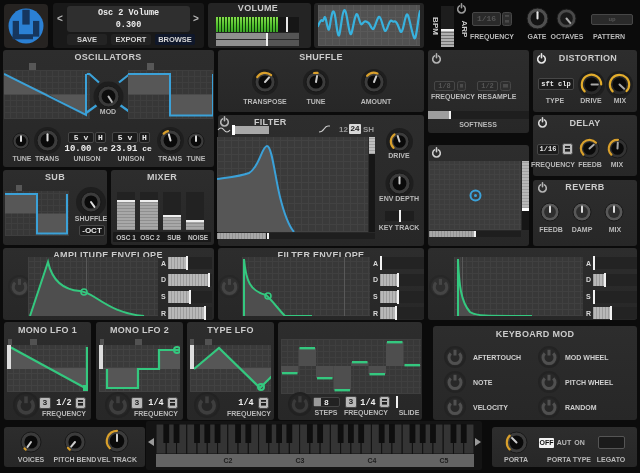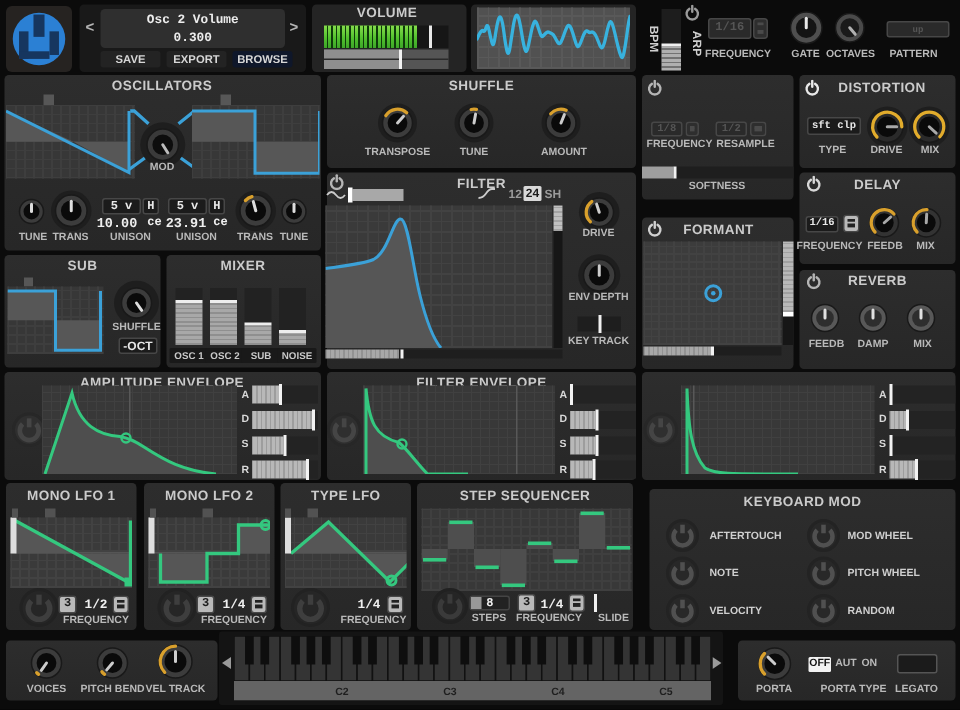--- a/index.html
+++ b/index.html
@@ -197,21 +197,21 @@
       <path d="M 8.16 8.84 A 9.20 9.20 0 0 1 18.45 6.47" stroke="#d9a02c" stroke-width="2.2" fill="none" stroke-linecap="round"></path>
       <circle cx="15.0" cy="15.0" r="6.6" fill="#0a0a0a"></circle>
       <line x1="15.0" y1="15.0" x2="17.25" y2="9.44" stroke="#cccccc" stroke-width="2.0" stroke-linecap="round"></line>
     </svg>
 <div style="position:absolute;left:331.0px;top:98.0px;width:90px;text-align:center;font:bold 7px 'Liberation Sans',sans-serif;color:#b9b9b9;letter-spacing:0px">AMOUNT</div>
 <div style="position:absolute;left:218px;top:115px;width:206px;height:131px;background:linear-gradient(180deg,#2d2d2d,#272727);border-radius:3px"></div>
 <svg style="position:absolute;left:218.5px;top:115.5px" width="11" height="11">
       <path d="M 3.6 2.9 A 3.8 3.8 0 1 0 7.4 2.9" stroke="#b5b5b5" stroke-width="1.6" fill="none" stroke-linecap="round"></path>
       <line x1="5.5" y1="0.9" x2="5.5" y2="4.8" stroke="#b5b5b5" stroke-width="1.6" stroke-linecap="round"></line>
     </svg>
-<div style="position:absolute;left:241.0px;top:117.0px;width:160px;text-align:center;font:bold 9px 'Liberation Sans',sans-serif;color:#cbcbcb;letter-spacing:0.3px">FILTER</div>
+<div style="position:absolute;left:254px;top:117.0px;width:160px;text-align:left;font:bold 9px 'Liberation Sans',sans-serif;color:#cbcbcb;letter-spacing:0.3px">FILTER</div>
 <svg style="position:absolute;left:217.0px;top:125.0px" width="14" height="9" viewBox="0 0 14 9">
       <path d="M1,5 Q4,1 7,5 Q10,9 13,5" stroke="#ccc" stroke-width="1.2" fill="none"></path>
     </svg>
 <div style="position:absolute;left:235px;top:126px;width:34px;height:8px;background:#a8a8a8"></div>
 <div style="position:absolute;left:232px;top:125px;width:3px;height:10px;background:#ffffff"></div>
 <svg style="position:absolute;left:318.0px;top:125.0px" width="13" height="9" viewBox="0 0 13 9">
       <path d="M1,7 Q4,7 6,4 Q8,1 10,1 L12,1" stroke="#ccc" stroke-width="1.2" fill="none"></path>
     </svg>
 <div style="position:absolute;left:339px;top:125px;font:bold 8px 'Liberation Sans';color:#9a9a9a">12</div>
 <div style="position:absolute;left:349px;top:124px;width:12px;height:10px;background:#d8d8d8;border-radius:1px;font:bold 8px 'Liberation Sans';color:#1a1a1a;text-align:center;line-height:10px">24</div>
@@ -265,21 +265,20 @@
 <div style="position:absolute;left:452.0px;top:93.0px;width:90px;text-align:center;font:bold 7px 'Liberation Sans',sans-serif;color:#b9b9b9;letter-spacing:0px">RESAMPLE</div>
 <div style="position:absolute;left:428px;top:111px;width:101px;height:8px;background:#1e1e1e"></div>
 <div style="position:absolute;left:428px;top:111px;width:21px;height:8px;background:#9e9e9e"></div>
 <div style="position:absolute;left:449px;top:111px;width:2px;height:8px;background:#f2f2f2"></div>
 <div style="position:absolute;left:433.0px;top:121.0px;width:90px;text-align:center;font:bold 7px 'Liberation Sans',sans-serif;color:#b9b9b9;letter-spacing:0px">SOFTNESS</div>
 <div style="position:absolute;left:428px;top:145px;width:101px;height:101px;background:linear-gradient(180deg,#2d2d2d,#272727);border-radius:3px"></div>
 <svg style="position:absolute;left:430.5px;top:146.5px" width="11" height="11">
       <path d="M 3.6 2.9 A 3.8 3.8 0 1 0 7.4 2.9" stroke="#cfcfcf" stroke-width="1.6" fill="none" stroke-linecap="round"></path>
       <line x1="5.5" y1="0.9" x2="5.5" y2="4.8" stroke="#cfcfcf" stroke-width="1.6" stroke-linecap="round"></line>
     </svg>
-<div style="position:absolute;left:399.0px;top:148.0px;width:160px;text-align:center;font:bold 9px 'Liberation Sans',sans-serif;color:#cbcbcb;letter-spacing:0.3px">FORMANT</div>
 <div style="position:absolute;left:429.0px;top:161.0px;width:92.0px;height:69.0px;background:repeating-linear-gradient(90deg,#424242 0,#424242 1px,transparent 1px,transparent 5px),repeating-linear-gradient(0deg,#424242 0,#424242 1px,transparent 1px,transparent 5px),#3c3c3c"></div>
 <svg style="position:absolute;left:468px;top:188px" width="15" height="15">
       <circle cx="7.5" cy="7.5" r="5" stroke="#3ba1d8" stroke-width="2" fill="none"></circle>
       <circle cx="7.5" cy="7.5" r="1.5" fill="#3ba1d8"></circle>
     </svg>
 <div style="position:absolute;left:522px;top:161px;width:7px;height:69px;background:#161616"></div>
 <div style="position:absolute;left:522px;top:161px;width:7px;height:47px;background:repeating-linear-gradient(0deg,rgba(0,0,0,0.13) 0,rgba(0,0,0,0.13) 1px,transparent 1px,transparent 3px),#b8b8b8"></div>
 <div style="position:absolute;left:522px;top:208px;width:7px;height:3px;background:#fff"></div>
 <div style="position:absolute;left:429px;top:231px;width:92px;height:6px;background:#1e1e1e"></div>
 <div style="position:absolute;left:429px;top:231px;width:45px;height:6px;background:repeating-linear-gradient(90deg,rgba(0,0,0,0.13) 0,rgba(0,0,0,0.13) 1px,transparent 1px,transparent 3px),#a8a8a8"></div>
@@ -515,21 +514,20 @@
       <rect x="13.2" y="6.4" width="3.6" height="6.8" fill="#3e3e3e"></rect>
     </svg>
 <div style="position:absolute;left:235px;top:398px;width:22px;text-align:center;font:bold 8.5px 'Liberation Mono',monospace;color:#efefef">1/4</div>
 <svg style="position:absolute;left:258.0px;top:397.0px" width="11" height="12">
       <rect x="0.5" y="0.5" width="10" height="11" rx="2" fill="#b9b9b9" stroke="#474747"></rect>
       <rect x="3" y="3" width="5" height="1.8" fill="#222222"></rect>
       <rect x="3" y="6" width="5" height="2.6" fill="#222222"></rect>
     </svg>
 <div style="position:absolute;left:204.0px;top:410.0px;width:90px;text-align:center;font:bold 7px 'Liberation Sans',sans-serif;color:#b9b9b9;letter-spacing:0px">FREQUENCY</div>
 <div style="position:absolute;left:278px;top:322px;width:144px;height:98px;background:linear-gradient(180deg,#2d2d2d,#272727);border-radius:3px"></div>
-<div style="position:absolute;left:270.0px;top:325.0px;width:160px;text-align:center;font:bold 9px 'Liberation Sans',sans-serif;color:#cbcbcb;letter-spacing:0.3px">STEP SEQUENCER</div>
 <div style="position:absolute;left:281.0px;top:339.0px;width:140.0px;height:55.0px;background:repeating-linear-gradient(90deg,#3f3f3f 0,#3f3f3f 1px,transparent 1px,transparent 6px),repeating-linear-gradient(0deg,#3f3f3f 0,#3f3f3f 1px,transparent 1px,transparent 6px),#383838"></div>
 <svg style="position:absolute;left:281.0px;top:339.0px" width="140" height="55" viewBox="0 0 140 55">
       <rect x="0.0" y="27" width="17.5" height="7" fill="#4e4e4e"></rect>
       <rect x="17.5" y="9" width="17.5" height="18" fill="#4e4e4e"></rect>
       <rect x="35.0" y="27" width="17.5" height="12" fill="#4e4e4e"></rect>
       <rect x="52.5" y="27" width="17.5" height="24" fill="#4e4e4e"></rect>
       <rect x="70.0" y="23" width="17.5" height="4" fill="#4e4e4e"></rect>
       <rect x="87.5" y="27" width="17.5" height="8" fill="#4e4e4e"></rect>
       <rect x="105.0" y="3" width="17.5" height="24" fill="#4e4e4e"></rect>
       <rect x="122.5" y="26" width="17.5" height="1" fill="#4e4e4e"></rect>

